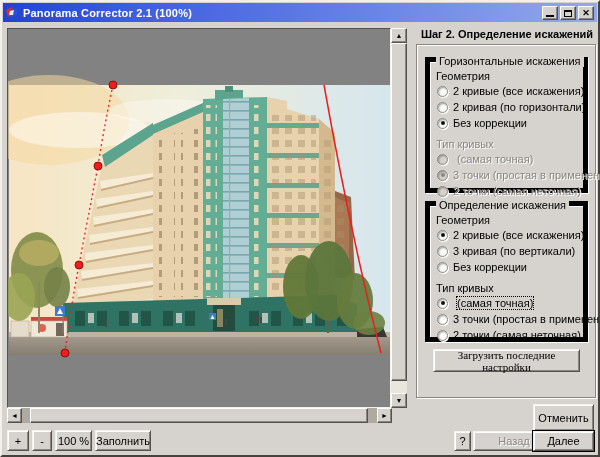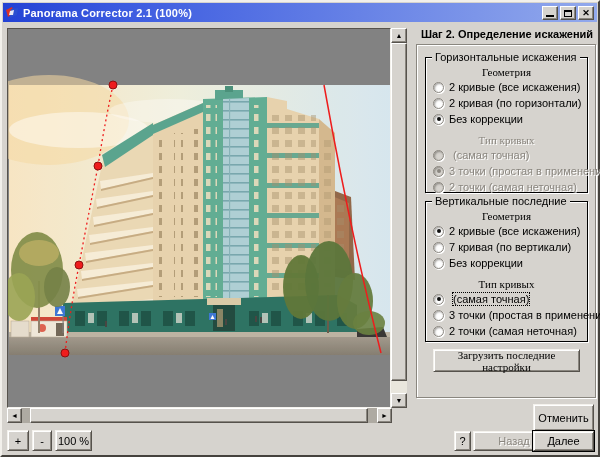--- a/index.html
+++ b/index.html
@@ -36,26 +36,26 @@
     border:1px solid;border-color:#fff #56524c #56524c #fff;box-shadow:inset -1px -1px 0 #8a867f;box-sizing:border-box;}
   .hthumb{position:absolute;left:23px;top:0;width:338px;height:15px;background:#d6d3ce;
     border:1px solid;border-color:#fff #56524c #56524c #fff;box-shadow:inset -1px -1px 0 #8a867f;box-sizing:border-box;}
   
   .zoombar{position:absolute;left:5px;top:428px;display:flex;gap:3px;}
   .zoombar .btn3d{height:21px;}
   
   .step-title{position:absolute;left:414px;top:26px;width:182px;text-align:center;font-weight:bold;}
   .outer-box{position:absolute;left:414px;top:42px;width:180px;height:354px;
     border:1px solid #8a867f;box-shadow:1px 1px 0 #fff,inset 1px 1px 0 #fff;box-sizing:border-box;}
-  .groupbox{position:absolute;left:8px;width:163px;border:1px solid #000000;
+  .groupbox{position:absolute;left:8px;width:163px;border:5px solid #000000;
     box-shadow:1px 1px 0 #fff,inset 1px 1px 0 #fff;box-sizing:border-box;padding:6px 6px 2px 6px;}
   .groupbox .legend{position:absolute;top:-7px;left:6px;background:#d6d3ce;padding:0 3px;white-space:nowrap;}
   .grp1{top:12px;height:136px;}
   .grp2{top:156px;height:141px;}
-  .center-label{text-align:center;margin:2px 0 3px 0;font-family:Liberation Serif, serif;}
+  .center-label{text-align:left;margin:2px 0 3px 0;}
   .center-label.disabled{color:#8a867f;text-shadow:1px 1px 0 #fff;}
   .radiorow{display:flex;align-items:center;gap:5px;margin:0 0 4px 1px;height:12px;white-space:nowrap;text-align:right;}
   .radio{width:11px;height:11px;border-radius:50%;background:#fff;border:1px solid #8a867f;
     box-shadow:inset 1px 1px 2px rgba(90,86,80,.55),1px 1px 0 #fff;box-sizing:border-box;position:relative;flex:0 0 auto;}
   .radio.checked::after{content:"";position:absolute;left:2.5px;top:2.5px;width:4px;height:4px;border-radius:50%;background:#111;}
   .radio.disabled{background:#d6d3ce;}
   .radio.disabled.checked::after{background:#8a867f;}
   .rlabel{line-height:12px;}
   .rlabel.disabled{color:#8a867f;text-shadow:1px 1px 0 #fff;}
   .rlabel.focused{outline:1px dotted #000;outline-offset:0px;}
@@ -283,20 +283,21 @@
     <div class="hthumb"></div>
     <div class="sbtn" style="right:0;top:0;width:15px;height:15px;">
         <span>►</span>
       </div>
   </div>
 
   <div class="zoombar">
     <button class="btn3d" style="width:22px;">+</button>
     <button class="btn3d" style="width:20px;">-</button>
     <button class="btn3d" style="width:37px;">100 %</button>
+    <button class="btn3d" style="width:56px;">Заполнить</button>
   </div>
 
   <div class="step-title">Шаг 2. Определение искажений</div>
 
   <div class="outer-box">
 
     <div class="groupbox grp1">
       <span class="legend">Горизонтальные искажения</span>
       <div class="center-label">Геометрия</div>
       <div class="radiorow">
@@ -320,29 +321,29 @@
         <span class="radio disabled checked"></span>
         <span class="rlabel disabled">3 точки (простая в применении)</span>
       </div>
       <div class="radiorow">
         <span class="radio disabled"></span>
         <span class="rlabel disabled">2 точки (самая неточная)</span>
       </div>
     </div>
 
     <div class="groupbox grp2">
-      <span class="legend">Вертикальные последние</span>
+      <span class="legend">Определение искажения</span>
       <div class="center-label">Геометрия</div>
       <div class="radiorow">
         <span class="radio checked"></span>
         <span class="rlabel">2 кривые (все искажения)</span>
       </div>
       <div class="radiorow">
         <span class="radio"></span>
-        <span class="rlabel">7 кривая (по вертикали)</span>
+        <span class="rlabel">3 кривая (по вертикали)</span>
       </div>
       <div class="radiorow">
         <span class="radio"></span>
         <span class="rlabel">Без коррекции</span>
       </div>
       <div class="center-label" style="margin-top:9px;">Тип кривых</div>
       <div class="radiorow">
         <span class="radio checked"></span>
         <span class="rlabel focused" style="margin-left:4px;">(самая точная)</span>
       </div>

